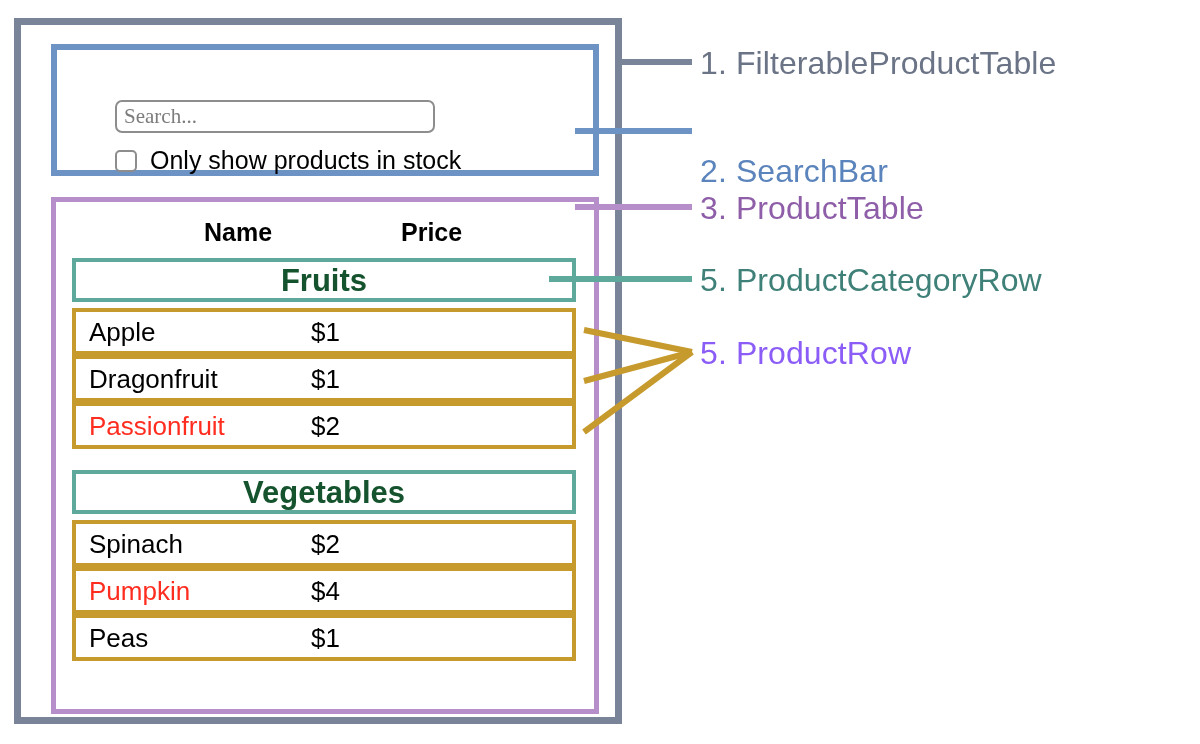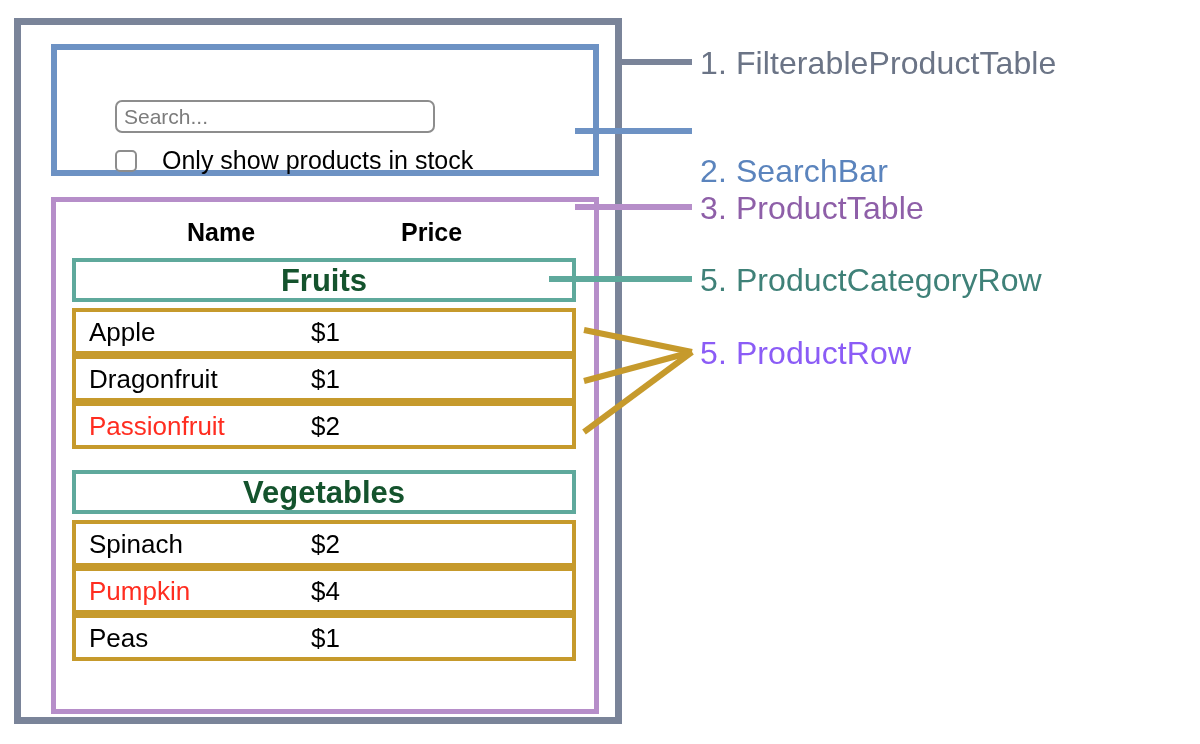--- a/index.html
+++ b/index.html
@@ -51,38 +51,38 @@
   #search-input {
     position: absolute;
     left: 58px;
     top: 50px;
     width: 320px;
     height: 33px;
     box-sizing: border-box;
     border: 2px solid #8d8d8d;
     border-radius: 7px;
     background: #ffffff;
-    font-family: Liberation Sans, sans-serif;
+    font-family: Liberation Serif, serif;
     font-size: 21px;
     color: #333333;
     padding: 0 7px;
     outline: none;
   }
   #search-input::placeholder {
     color: #7c7c7c;
     opacity: 1;
   }
 
   #stock-filter-row {
     position: absolute;
     left: 58px;
     top: 98px;
     display: flex;
     align-items: center;
-    gap: 25px;
+    gap: 13px;
   }
   #stock-checkbox {
     width: 22px;
     height: 22px;
     box-sizing: border-box;
     border: 2px solid #8d8d8d;
     border-radius: 5px;
     background: #ffffff;
     flex: none;
     cursor: pointer;
@@ -115,21 +115,21 @@
     height: 42px;
     display: flex;
     align-items: center;
   }
   #table-header .th {
     font-size: 25px;
     font-weight: bold;
     color: #000000;
     line-height: 1;
   }
-  #table-header .th-name  { position: absolute; left: 131px; }
+  #table-header .th-name  { position: absolute; left: 148px; }
   #table-header .th-price { position: absolute; left: 345px; }
 
   
   #rows-area {
     position: absolute;
     left: 16px;
     top: 56px;
     width: 504px;
   }
 

